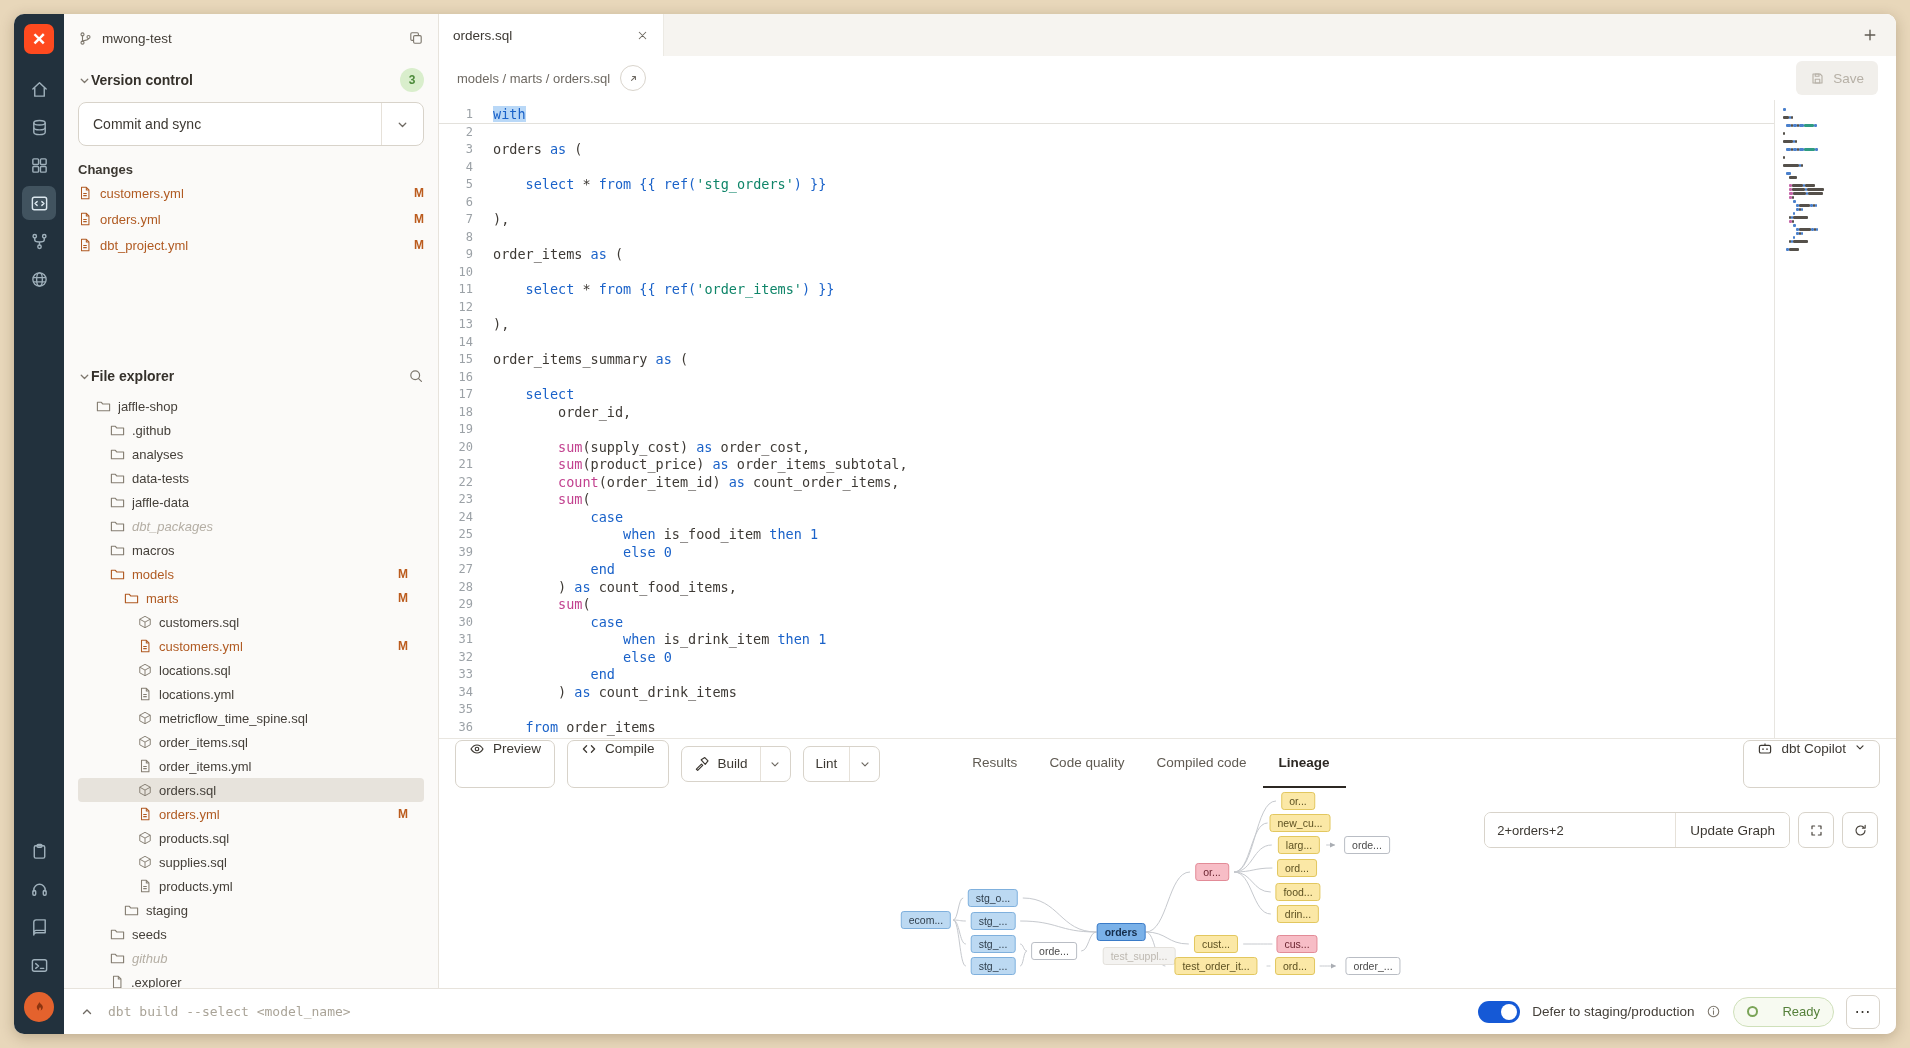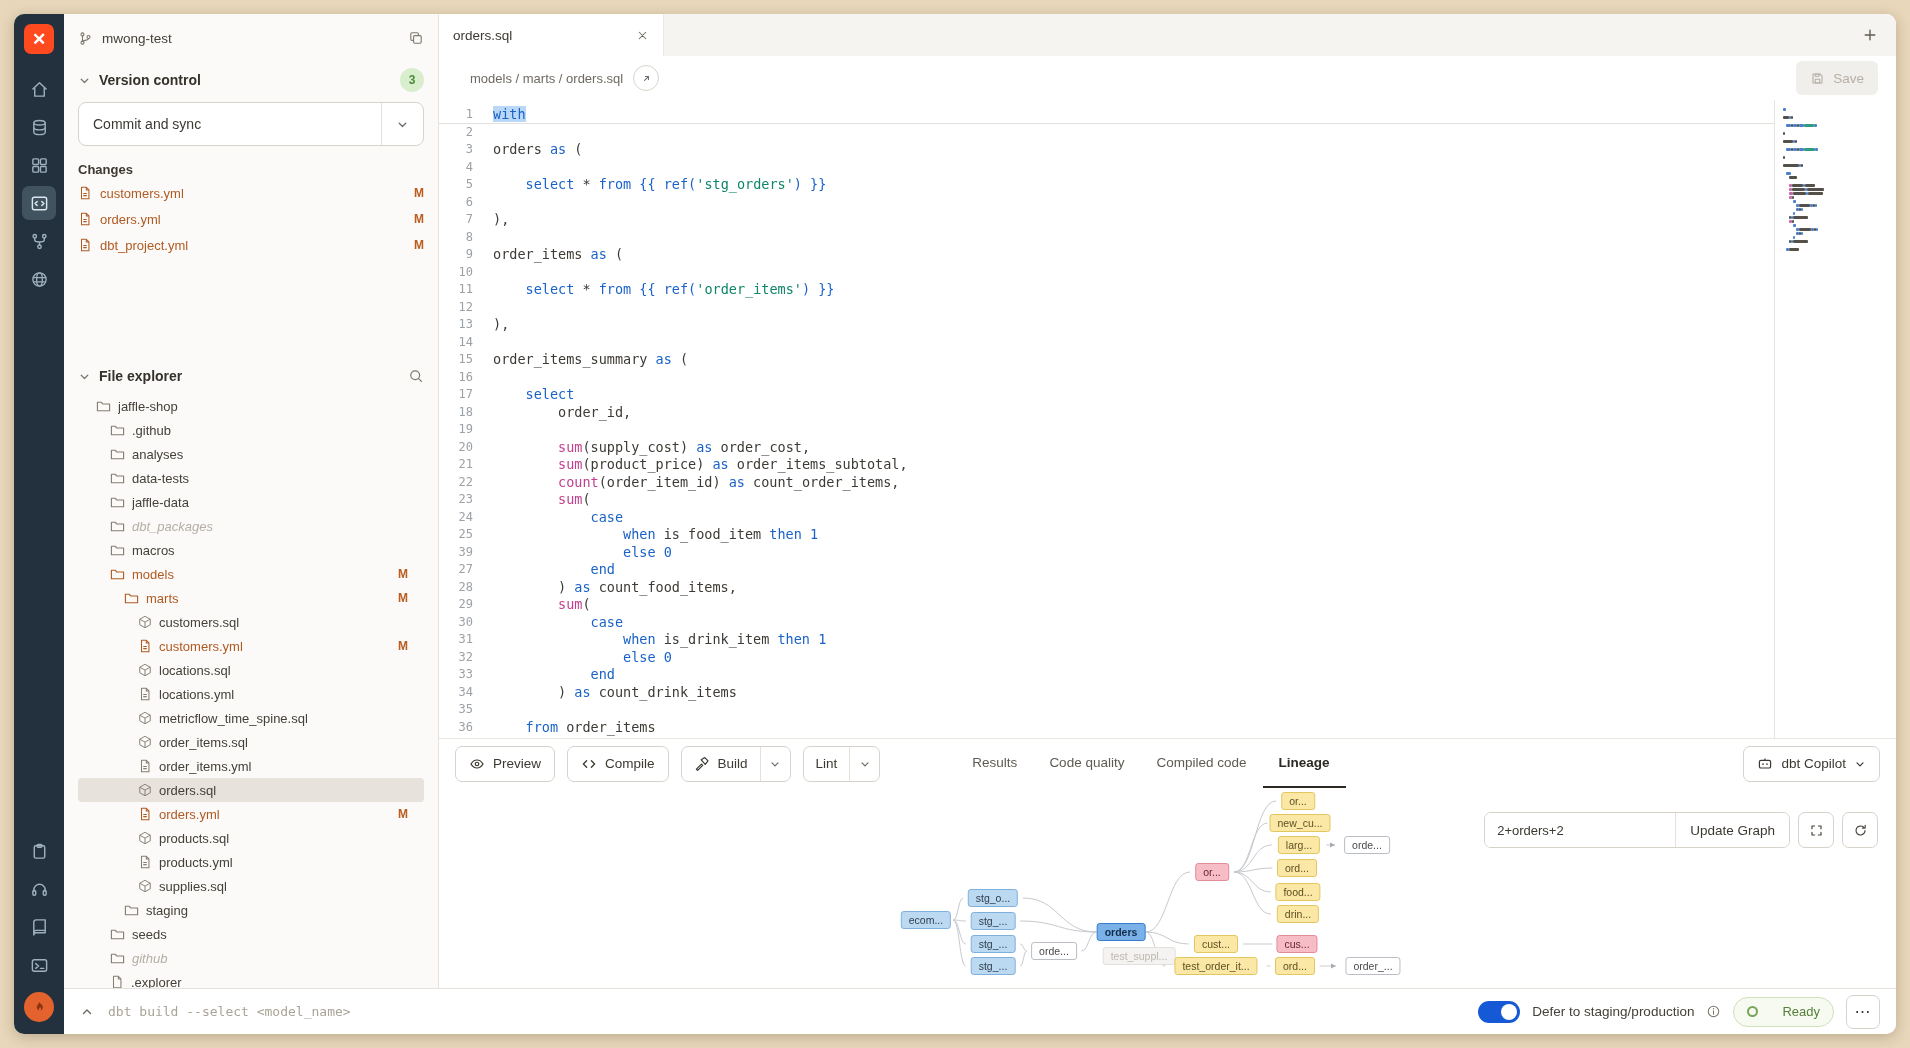--- a/index.html
+++ b/index.html
@@ -26,21 +26,21 @@
   .content-row{flex:1;display:flex;min-height:0;}
 
   
   .sidebar{width:375px;flex:none;background:#fbfaf8;border-right:1px solid #e7e3dc;
     display:flex;flex-direction:column;overflow:hidden;}
   .sb-header{height:48px;flex:none;display:flex;align-items:center;padding:0 14px;gap:9px;
     color:#45403a;font-size:13.5px;}
   .sb-header .grow{flex:1;}
   .icon-muted{color:#7d776d;display:flex;align-items:center;}
   .section{padding:0 14px;}
-  .sec-head{display:flex;align-items:center;gap:8px;height:36px;font-weight:bold;font-size:14px;color:#35312b;}
+  .sec-head{display:flex;align-items:center;height:36px;font-weight:bold;font-size:14px;color:#35312b;}
   .badge{margin-left:auto;background:#d9eecc;color:#4c8a3a;width:24px;height:24px;border-radius:50%;
     display:flex;align-items:center;justify-content:center;font-size:12px;font-weight:bold;}
   .commit{display:flex;border:1px solid #d8d3ca;border-radius:8px;background:#fff;height:44px;
     align-items:stretch;margin:4px 0 12px;cursor:pointer;}
   .commit .label{flex:1;display:flex;align-items:center;padding:0 14px;font-size:14px;color:#3c3832;}
   .commit .chev{width:42px;border-left:1px solid #e6e1d9;display:flex;align-items:center;
     justify-content:center;color:#6e6962;}
   .changes-label{font-size:13px;font-weight:bold;color:#3c3832;height:22px;display:flex;align-items:center;}
   .change-row{height:26px;display:flex;align-items:center;gap:8px;color:#b05a22;font-size:13px;cursor:pointer;}
   .change-row .nm{flex:1;}
@@ -57,21 +57,21 @@
   .ticon{color:#857e72;display:flex;align-items:center;flex:none;}
 
   
   .main{flex:1;display:flex;flex-direction:column;min-width:0;background:#fff;}
   .tabbar{height:42px;flex:none;background:#f6f4f0;display:flex;align-items:stretch;}
   .tab{width:225px;background:#fff;display:flex;align-items:center;padding:0 14px;gap:10px;
     font-size:13.5px;color:#3c3832;border-right:1px solid #eceae4;cursor:pointer;}
   .tab .close{margin-left:auto;color:#6e6962;display:flex;cursor:pointer;}
   .tab-plus{margin-left:auto;align-self:center;margin-right:18px;color:#5f5a52;display:flex;cursor:pointer;}
   .crumb-row{height:44px;flex:none;display:flex;align-items:center;padding:0 18px;gap:10px;background:#fff;}
-  .crumb{font-size:13px;color:#6e6962;margin-left:13px;}
+  .crumb{font-size:13px;color:#6e6962;}
   .linkcircle{width:26px;height:26px;border:1px solid #d9d4cc;border-radius:50%;display:flex;
     align-items:center;justify-content:center;color:#6e6962;cursor:pointer;}
   .save{margin-left:auto;display:flex;align-items:center;gap:8px;background:#f1efeb;color:#b6b0a6;
     border:none;border-radius:6px;height:34px;padding:0 14px;font-size:13.5px;cursor:default;}
 
   .editor{flex:1;display:flex;min-height:0;position:relative;}
   .code{flex:1;overflow:hidden;padding-top:6px;font-family:"DejaVu Sans Mono",monospace;
     font-size:13.5px;line-height:17.5px;}
   .cline{display:flex;height:17.5px;}
   .cline.cur{border-bottom:1px solid #e3e1dc;}
@@ -81,21 +81,21 @@
   .tok-k{color:#1a62c9;} .tok-f{color:#c2418f;} .tok-s{color:#0f8569;}
   .tok-n{color:#1a62c9;} .tok-p{color:#3e3a35;} .tok-j{color:#1a62c9;}
   .sel{background:#b9d8f7;}
   .minimap{width:78px;flex:none;border-left:1px solid #e7e5e0;padding:8px 4px 0 8px;margin-right:44px;overflow:hidden;}
   .mm-line{height:3px;margin-bottom:1px;display:flex;}
   .mm-seg{height:3px;border-radius:1px;flex:none;}
 
   
   .toolbar{height:50px;flex:none;border-top:1px solid #e9e6e0;display:flex;align-items:center;
     padding:0 16px;gap:12px;background:#fff;}
-  .btn{display:flex;align-items:center;gap:8px;height:36px;border:1px solid #d8d3ca;border-radius:7px;
+  .btn{display:flex;align-items:flex-start;gap:8px;height:48px;border:1px solid #d8d3ca;border-radius:7px;
     background:#fff;padding:0 13px;font-size:13.5px;color:#3c3832;cursor:pointer;}
   .split{display:flex;align-items:stretch;border:1px solid #d8d3ca;border-radius:7px;overflow:hidden;
     height:36px;background:#fff;cursor:pointer;}
   .split .main-part{display:flex;align-items:center;gap:8px;padding:0 12px;font-size:13.5px;color:#3c3832;}
   .split .chev-part{width:30px;display:flex;align-items:center;justify-content:center;
     border-left:1px solid #e6e1d9;color:#6e6962;}
   .rtabs{display:flex;margin-left:64px;height:100%;}
   .rtab{display:flex;align-items:center;padding:0 16px;font-size:13.5px;color:#5f5a52;cursor:pointer;
     border-bottom:2px solid transparent;}
   .rtab.active{color:#2c2823;font-weight:bold;border-bottom-color:#2c2823;}
@@ -480,36 +480,36 @@
                   <span class="ticon">
                     <svg width="14" height="14" viewBox="0 0 16 16" fill="none" stroke="currentColor" stroke-width="1.1" stroke-linejoin="round">
                       <path d="M8 1.5 14 4.8v6.4L8 14.5 2 11.2V4.8z"></path>
                       <path d="M2 4.8l6 3.3 6-3.3M8 8.1v6.4"></path>
                     </svg>
                   </span>
                   <span class="nm">products.sql</span>
                 </div>
                 <div class="tree-row" style="padding-left: 60px;">
                   <span class="ticon">
+                    <svg width="14" height="14" viewBox="0 0 16 16" fill="none" stroke="currentColor" stroke-width="1.1" stroke-linejoin="round">
+                      <path d="M8 1.5 14 4.8v6.4L8 14.5 2 11.2V4.8z"></path>
+                      <path d="M2 4.8l6 3.3 6-3.3M8 8.1v6.4"></path>
+                    </svg>
+                  </span>
+                  <span class="nm">supplies.sql</span>
+                </div>
+                <div class="tree-row" style="padding-left: 60px;">
+                  <span class="ticon">
                     <svg width="14" height="14" viewBox="0 0 16 16" fill="none" stroke="currentColor" stroke-width="1.2" stroke-linejoin="round">
                       <path d="M4 1.5h5.5L12.5 4.5v10H4z"></path>
                       <path d="M9.5 1.5v3h3"></path>
                       <path d="M6 8.5h4M6 11h4"></path>
                     </svg>
                   </span>
                   <span class="nm">products.yml</span>
-                </div>
-                <div class="tree-row" style="padding-left: 60px;">
-                  <span class="ticon">
-                    <svg width="14" height="14" viewBox="0 0 16 16" fill="none" stroke="currentColor" stroke-width="1.1" stroke-linejoin="round">
-                      <path d="M8 1.5 14 4.8v6.4L8 14.5 2 11.2V4.8z"></path>
-                      <path d="M2 4.8l6 3.3 6-3.3M8 8.1v6.4"></path>
-                    </svg>
-                  </span>
-                  <span class="nm">supplies.sql</span>
                 </div>
                 <div class="tree-row" style="padding-left: 46px;">
                   <span class="ticon">
                     <svg width="15" height="15" viewBox="0 0 16 16" fill="none" stroke="currentColor" stroke-width="1.2" stroke-linejoin="round">
                       <path d="M1.5 3.5h4.2l1.4 1.8h7.4v7.2h-13z"></path>
                     </svg>
                   </span>
                   <span class="nm">staging</span>
                 </div>
                 <div class="tree-row" style="padding-left: 32px;">

